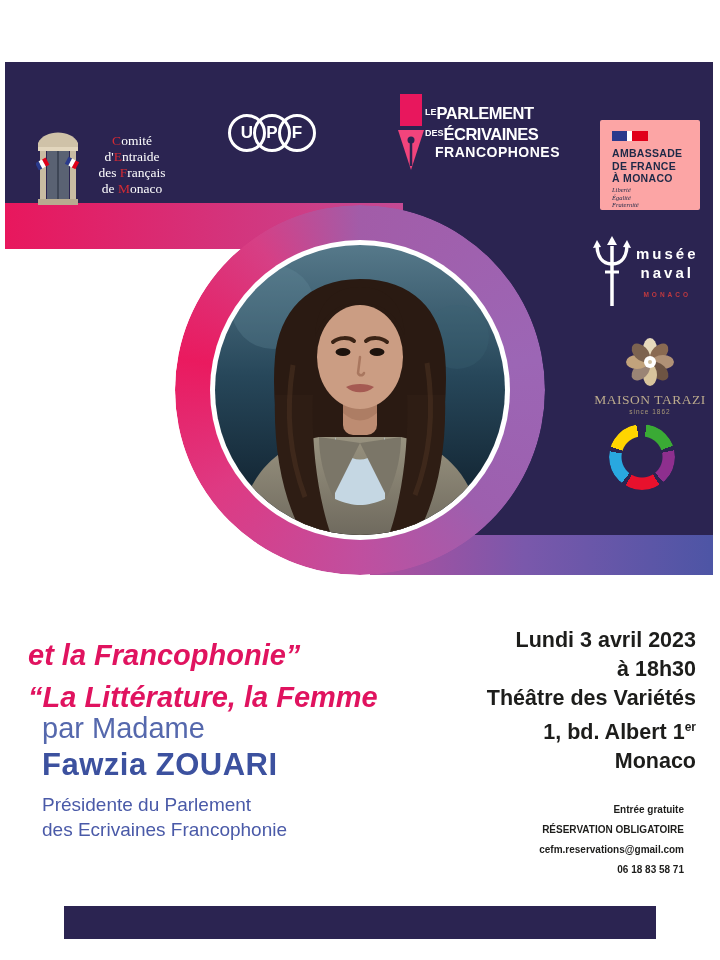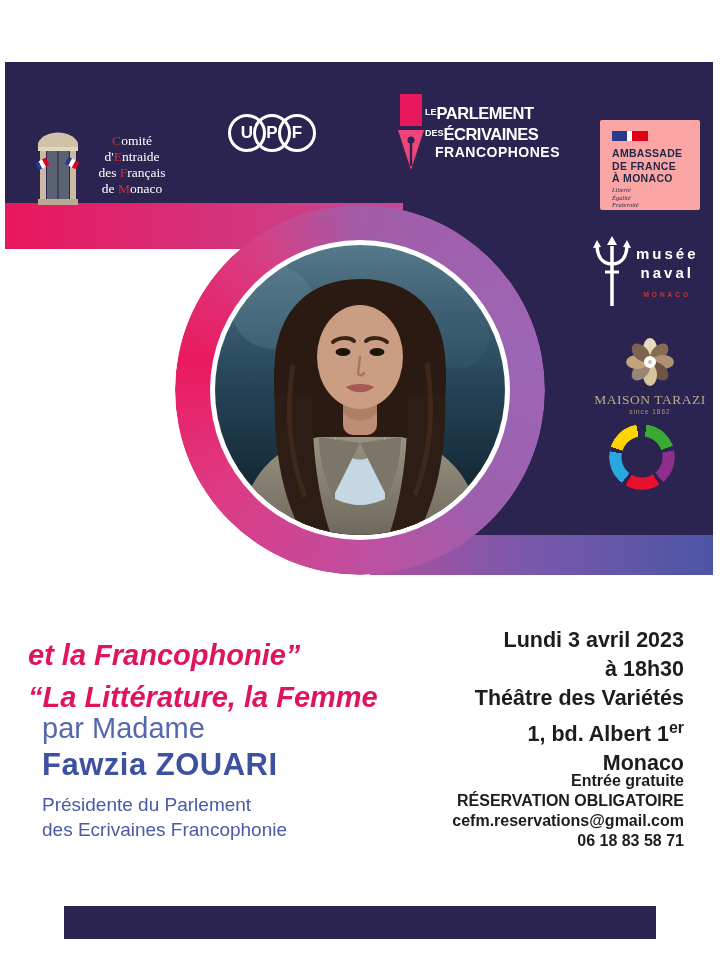--- a/index.html
+++ b/index.html
@@ -72,25 +72,25 @@
     mask:radial-gradient(circle at 50% 50%,transparent 20px,#000 21px);}
 
   
   #kicker{left:40px;top:578px;font-size:31px;font-weight:300;letter-spacing:3px;color:#7a4086;}
   #title{left:28px;top:634px;font-size:29px;font-weight:bold;font-style:italic;
     color:#e0135f;line-height:42px;}
   #byline{left:42px;top:712px;font-size:29px;font-weight:400;color:#5568ad;}
   #speaker{left:42px;top:747px;font-size:31px;font-weight:bold;color:#3c519f;letter-spacing:0.5px;}
   #role{left:42px;top:792px;font-size:19px;color:#4a5aa8;line-height:25px;}
 
-  #event{right:36px;top:626px;width:320px;text-align:right;color:#1d1d1b;
+  #event{right:24px;top:626px;width:320px;text-align:right;color:#1d1d1b;
     font-weight:bold;font-size:21.5px;line-height:29px;}
-  #event sup{font-size:16px;}
-  #contact{right:36px;top:771px;width:320px;text-align:right;color:#1d1d1b;
-    font-weight:bold;font-size:16px;line-height:20px;}
+  #event sup{font-size:12px;}
+  #contact{right:36px;top:800px;width:320px;text-align:right;color:#1d1d1b;
+    font-weight:bold;font-size:10px;line-height:20px;}
 </style>
 </head>
 <body>
 
 <div id="poster">
 
   <div class="abs navy" id="band-top"></div>
   <div class="abs navy" id="block-right"></div>
   <div class="abs" id="strip-bottom"></div>
   <div class="abs" id="ribbon-bar"></div>

